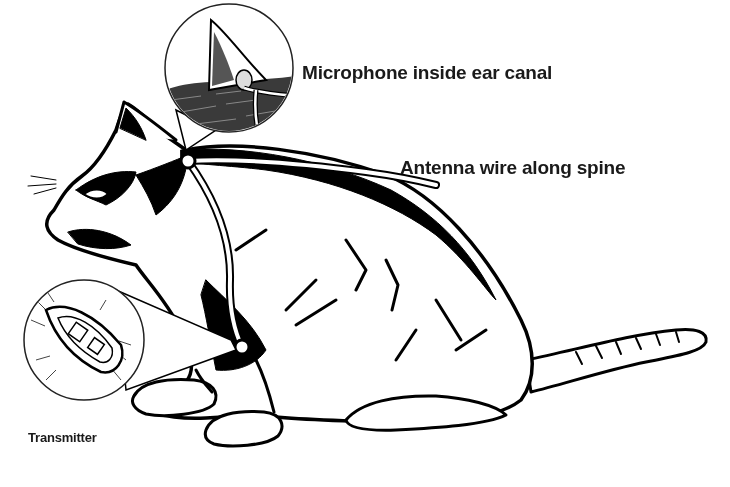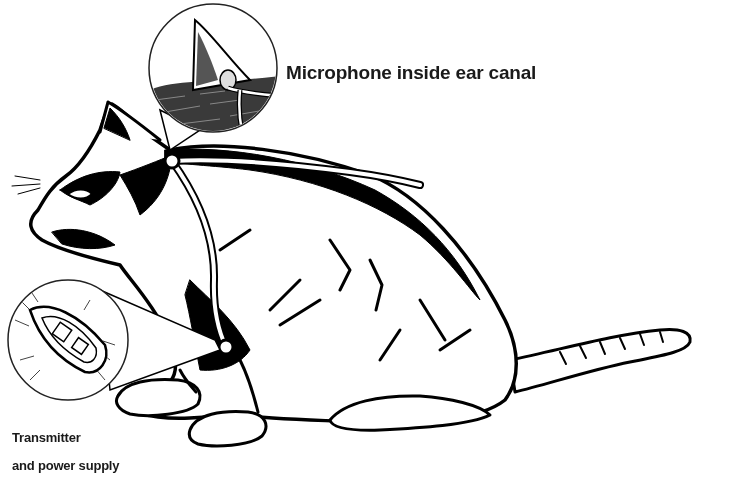--- a/index.html
+++ b/index.html
@@ -1,17 +1,17 @@
 <!DOCTYPE html>
 <html><head>
 <meta charset="utf-8">
 <style>
   html, body { margin: 0; padding: 0; background: #ffffff; }
   body { width: 730px; height: 487px; position: relative; overflow: hidden; font-family: "Liberation Sans", sans-serif; }
-  .stage { position: absolute; left: 0; top: 0; width: 622px; height: 487px; }
+  .stage { position: absolute; left: 16px; top: 0; width: 622px; height: 487px; }
   svg.art { position: absolute; left: 0; top: 0; width: 730px; height: 487px; }
   .label {
     position: absolute; color: #1a1a1a; font-weight: bold;
     font-family: "Liberation Sans", sans-serif; letter-spacing: -0.2px; white-space: nowrap;
   }
   .lbl-mic { left: 286px; top: 62px; font-size: 19px; }
   .lbl-ant { left: 384px; top: 157px; font-size: 19px; }
   .lbl-tx { left: 12px; top: 424px; font-size: 13px; line-height: 28px; }
   .lbl-tx span { display: block; }
 </style>
@@ -135,17 +135,17 @@
         </g>
         <path d="M30,310 C50,300 80,315 105,345 C110,360 100,375 85,372 C60,360 40,340 30,310 Z" fill="#fff" stroke="#000" stroke-width="2.5"></path>
         <path d="M42,318 C58,312 80,325 96,348 C98,358 92,364 84,362 C66,352 50,338 42,318 Z" fill="#fff" stroke="#000" stroke-width="1.5"></path>
         <rect x="55" y="325" width="14" height="14" fill="#fff" stroke="#000" stroke-width="1.5" transform="rotate(35 62 332)"></rect>
         <rect x="74" y="340" width="12" height="12" fill="#fff" stroke="#000" stroke-width="1.5" transform="rotate(35 80 346)"></rect>
       </g>
     </g>
   </svg>
 
   <div class="label lbl-mic">Microphone inside ear canal</div>
+  <div class="label lbl-ant">Antenna wire along spine</div>
   <div class="label lbl-tx">
     <span>Transmitter</span>
-    <span>and power supply</span>
   </div>
 </div>
 
 </body></html>

